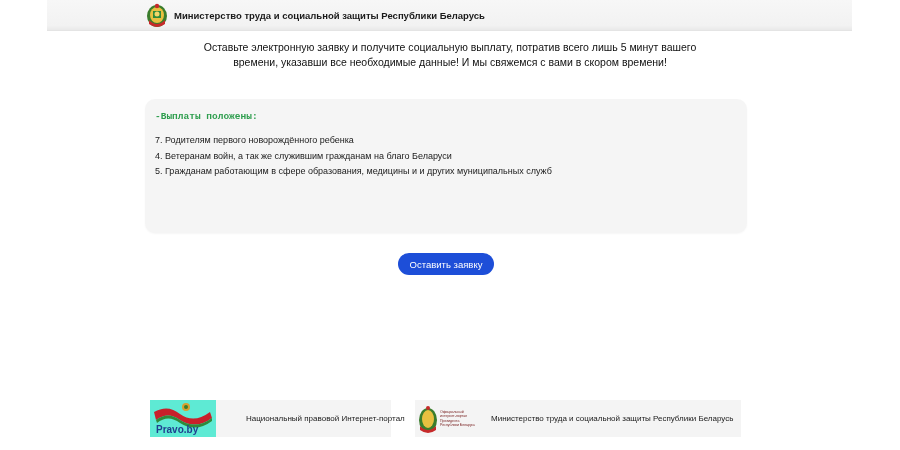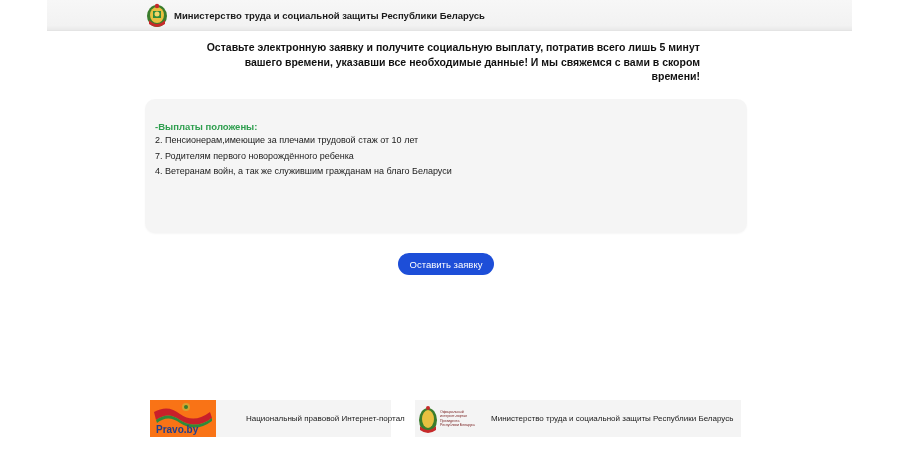--- a/index.html
+++ b/index.html
@@ -24,33 +24,33 @@
     .emblem {
       width: 24px; height: 26px; display: block;
     }
     .header-title {
       font-size: 9.5px; font-weight: bold; color: #1a1a1a; white-space: nowrap;
     }
 
     
     .intro {
       position: absolute; left: 200px; top: 40px; width: 500px;
-      text-align: right; font-size: 10.5px; font-weight: bold;
+      text-align: center; font-size: 10.5px; font-weight: normal;
       line-height: 14.5px; color: #111;
     }
 
     
     .card {
       position: absolute; left: 145px; top: 99px; width: 602px; height: 134px;
       background: #f5f5f5; border-radius: 10px;
       box-shadow: 0 1px 2px rgba(0,0,0,0.04);
     }
     .card-title {
-      position: absolute; left: 10px; top: 22px;
-      font-size: 9.5px; font-weight: bold; color: #2e9e4e;
+      position: absolute; left: 10px; top: 12px;
+      font-size: 9.5px; font-weight: bold; color: #2e9e4e; font-family: Liberation Mono, monospace;
     }
     .card-list {
       position: absolute; left: 10px; top: 34px; list-style: none;
     }
     .card-list li {
       font-size: 9px; color: #1a1a1a; line-height: 15.5px; white-space: nowrap;
     }
 
     
     .cta {
@@ -63,21 +63,21 @@
 
     
     .foot-link {
       position: absolute; top: 400px; height: 37px;
       background: #f4f4f4; display: flex; align-items: center;
       text-decoration: none; color: #1a1a1a;
     }
     .foot-left { left: 150px; width: 241px; }
     .foot-right { left: 415px; width: 326px; }
     .pravo-logo {
-      width: 66px; height: 37px; position: relative; background: #f97316; flex: 0 0 auto; text-align: center;
+      width: 66px; height: 37px; position: relative; background: #5eead4; flex: 0 0 auto; text-align: center;
     }
     .pravo-text {
       position: absolute; left: 6px; bottom: 2px; font-size: 10px; font-weight: bold;
       color: #1f3f8f;
     }
     .foot-label {
       font-size: 8px; white-space: nowrap;
     }
     .foot-left .foot-label { margin-left: 10px; padding-left: 20px; }
     .pres-logo {
@@ -106,23 +106,23 @@
       </svg>
       <span class="header-title">Министерство труда и социальной защиты Республики Беларусь</span>
     </div>
   </div>
 
   <div class="intro">Оставьте электронную заявку и получите социальную выплату, потратив всего лишь 5 минут вашего времени, указавши все необходимые данные! И мы свяжемся с вами в скором времени!</div>
 
   <div class="card">
     <div class="card-title">-Выплаты положены:</div>
     <ul class="card-list">
-      <li>2. Пенсионерам,имеющие за плечами трудовой стаж от 10 лет</li>
       <li>7. Родителям первого новорождённого ребенка</li>
       <li>4. Ветеранам войн, а так же служившим гражданам на благо Беларуси</li>
+      <li>5. Гражданам работающим в сфере образования, медицины и и других муниципальных служб</li>
     </ul>
   </div>
 
   <button class="cta">Оставить заявку</button>
 
   <a class="foot-link foot-left">
     <span class="pravo-logo">
       <svg width="66" height="37" viewBox="0 0 66 37" style="position:absolute;left:0;top:0;">
         <path d="M4 12 Q18 4 30 14 Q44 24 60 12 L62 18 Q46 30 30 20 Q18 11 6 20 Z" fill="#c8202a"></path>
         <path d="M6 20 Q18 11 30 20 Q46 30 62 18 L62 21 Q46 33 30 23 Q18 14 7 23 Z" fill="#2f8a3a"></path>

